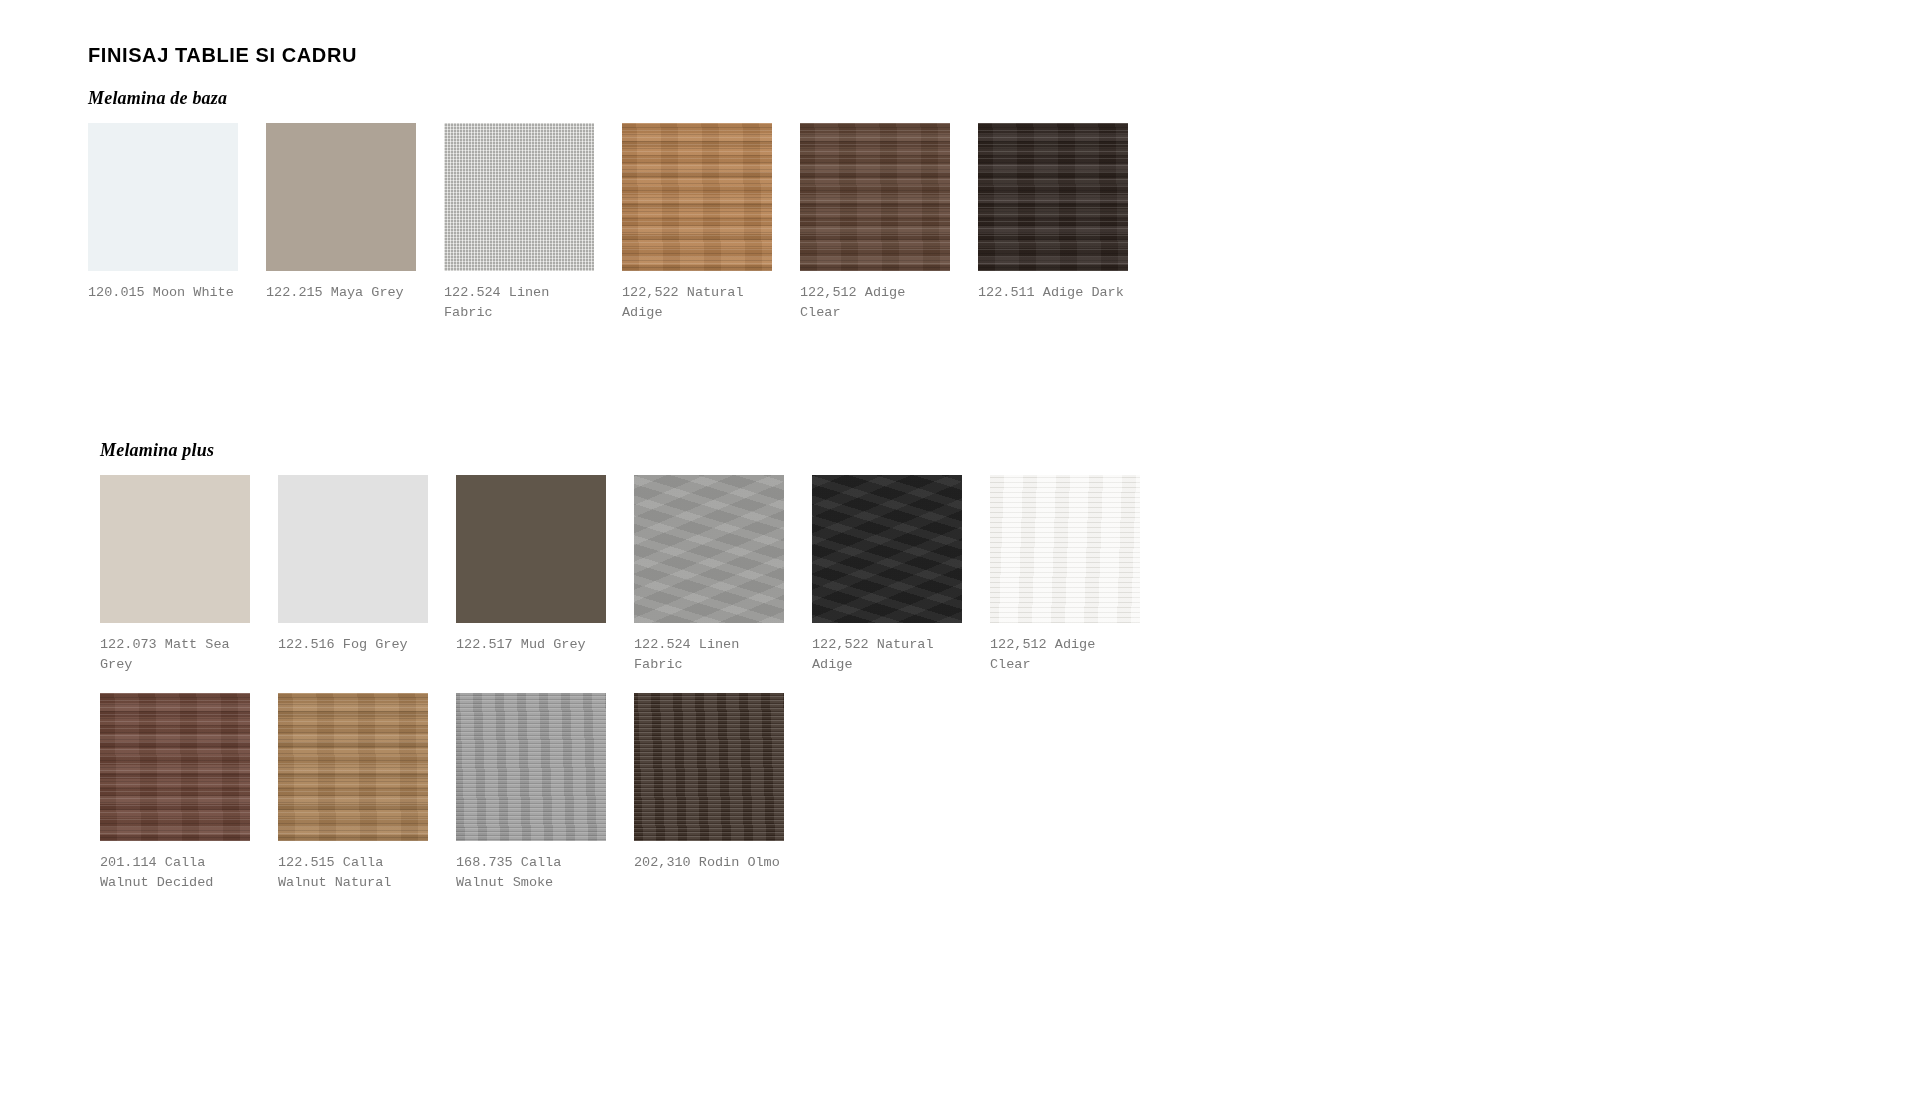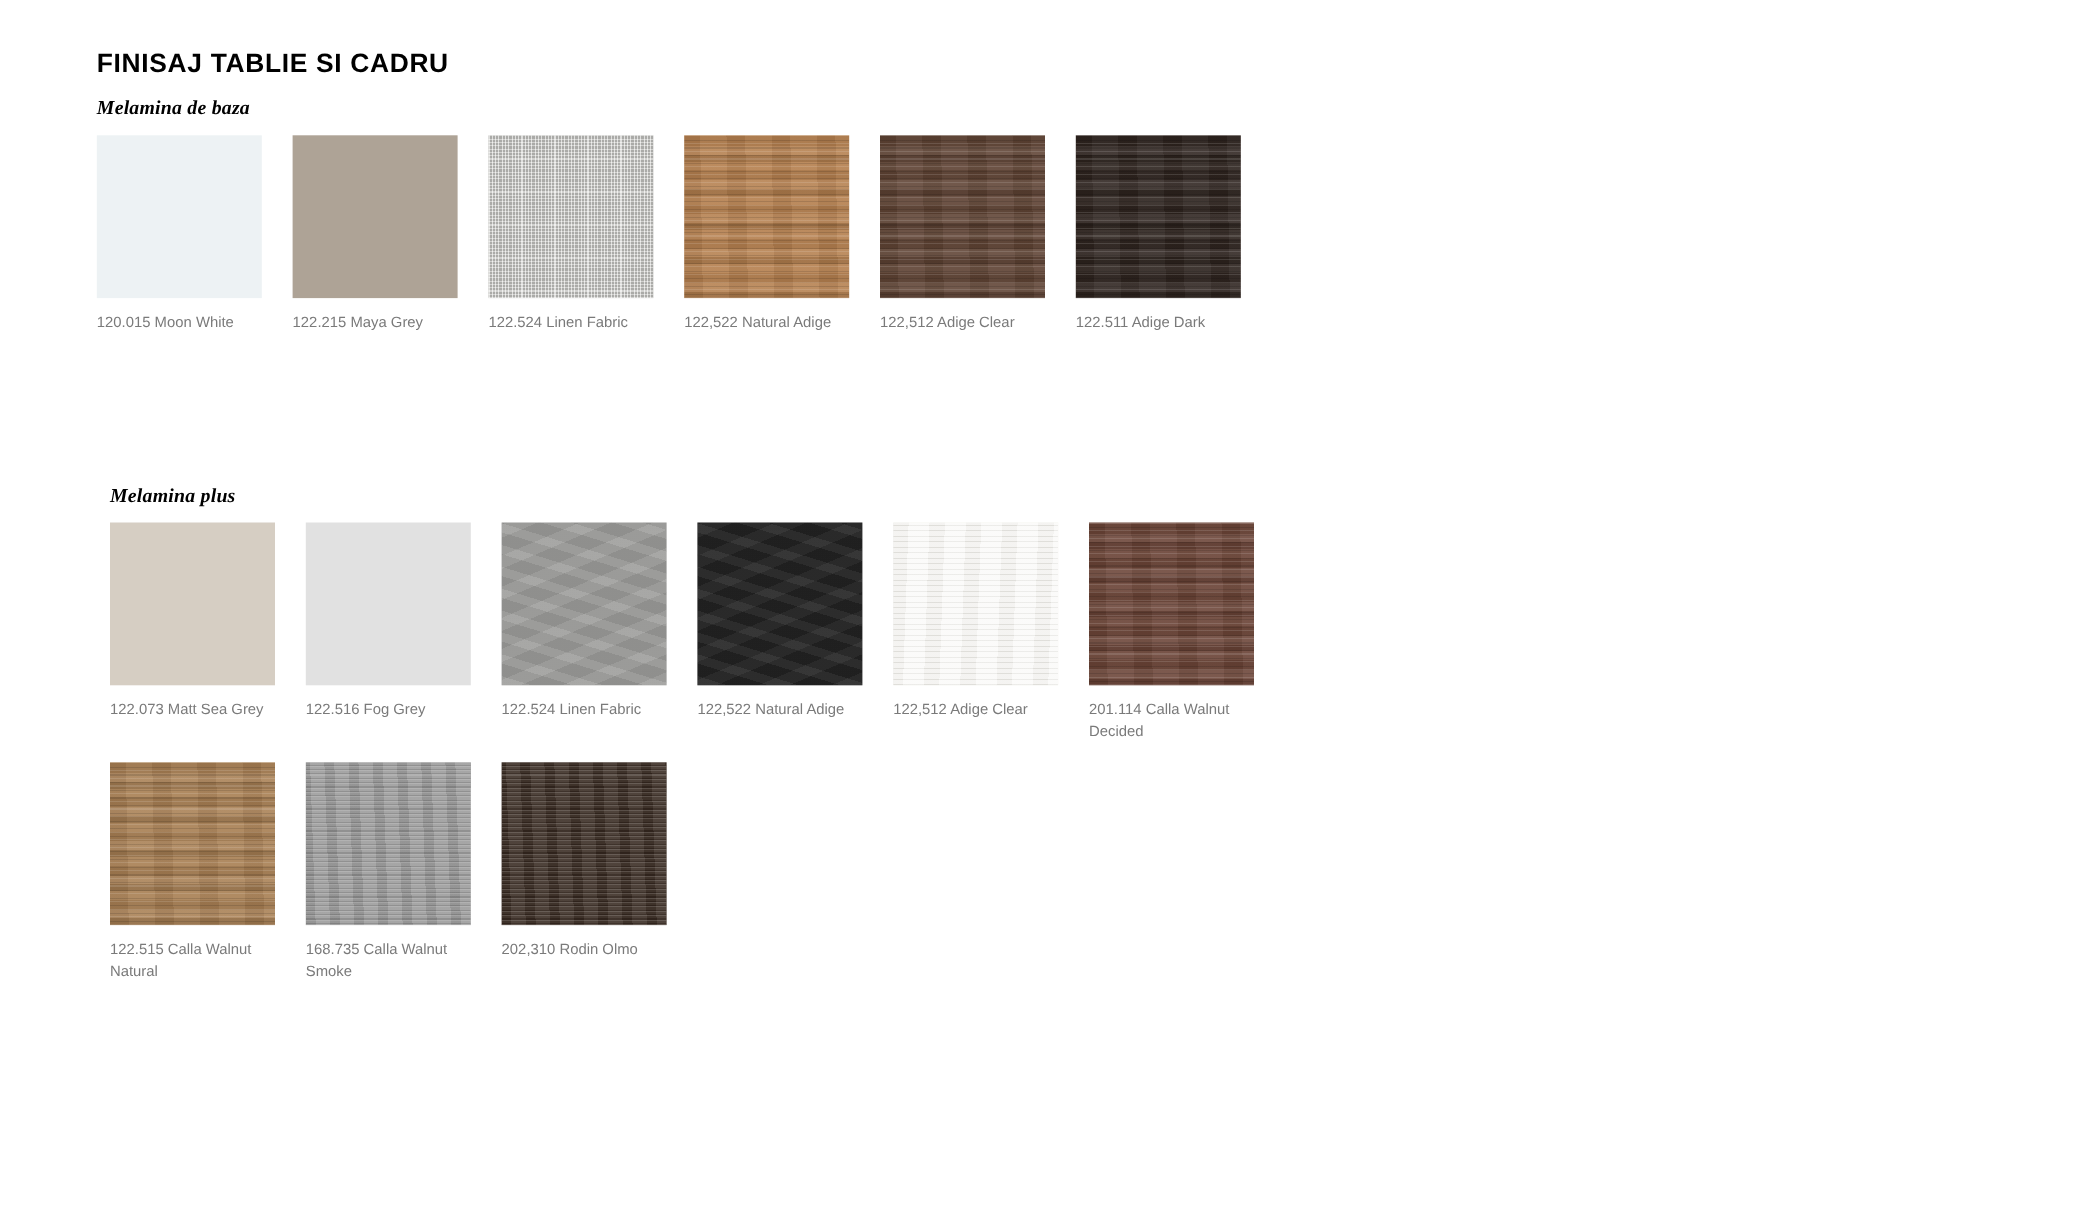--- a/index.html
+++ b/index.html
@@ -22,21 +22,21 @@
     height: 1098px;
     background: #fff;
   }
 
   .page-title {
     position: absolute;
     left: 88px;
     top: 44px;
     font-family: "Liberation Sans", sans-serif;
     font-weight: bold;
-    font-size: 24px;
+    font-size: 20px;
     letter-spacing: 0.6px;
     color: #000000;
     white-space: nowrap;
   }
 
   .section {
     position: absolute;
     left: 88px;
   }
 
@@ -69,21 +69,21 @@
     width: 150px;
     height: 148px;
     position: relative;
     overflow: hidden;
     background: #ccc;
   }
 
   .swatch-label {
     margin-top: 12px;
     width: 150px;
-    font-family: Liberation Sans, sans-serif;
+    font-family: Liberation Mono, monospace;
     font-size: 13.5px;
     line-height: 20px;
     color: #7a7a7a;
     word-wrap: break-word;
   }
 
   
   .tex-plain { width:100%; height:100%; }
 
   
@@ -223,20 +223,26 @@
           </div>
           <div class="swatch-label">122.073 Matt Sea Grey</div>
         </div>
         <div class="swatch-cell">
           <div class="swatch-tile" style="background: rgb(225, 225, 225);">
             <div class="tex-plain"></div>
           </div>
           <div class="swatch-label">122.516 Fog Grey</div>
         </div>
         <div class="swatch-cell">
+          <div class="swatch-tile" style="background: rgb(96, 86, 74);">
+            <div class="tex-plain"></div>
+          </div>
+          <div class="swatch-label">122.517 Mud Grey</div>
+        </div>
+        <div class="swatch-cell">
           <div class="swatch-tile" style="background: rgb(159, 159, 157);">
             <div class="tex-cloud"></div>
           </div>
           <div class="swatch-label">122.524 Linen Fabric</div>
         </div>
         <div class="swatch-cell">
           <div class="swatch-tile" style="background: rgb(35, 35, 35);">
             <div class="tex-cloud"></div>
           </div>
           <div class="swatch-label">122,522 Natural Adige</div>

